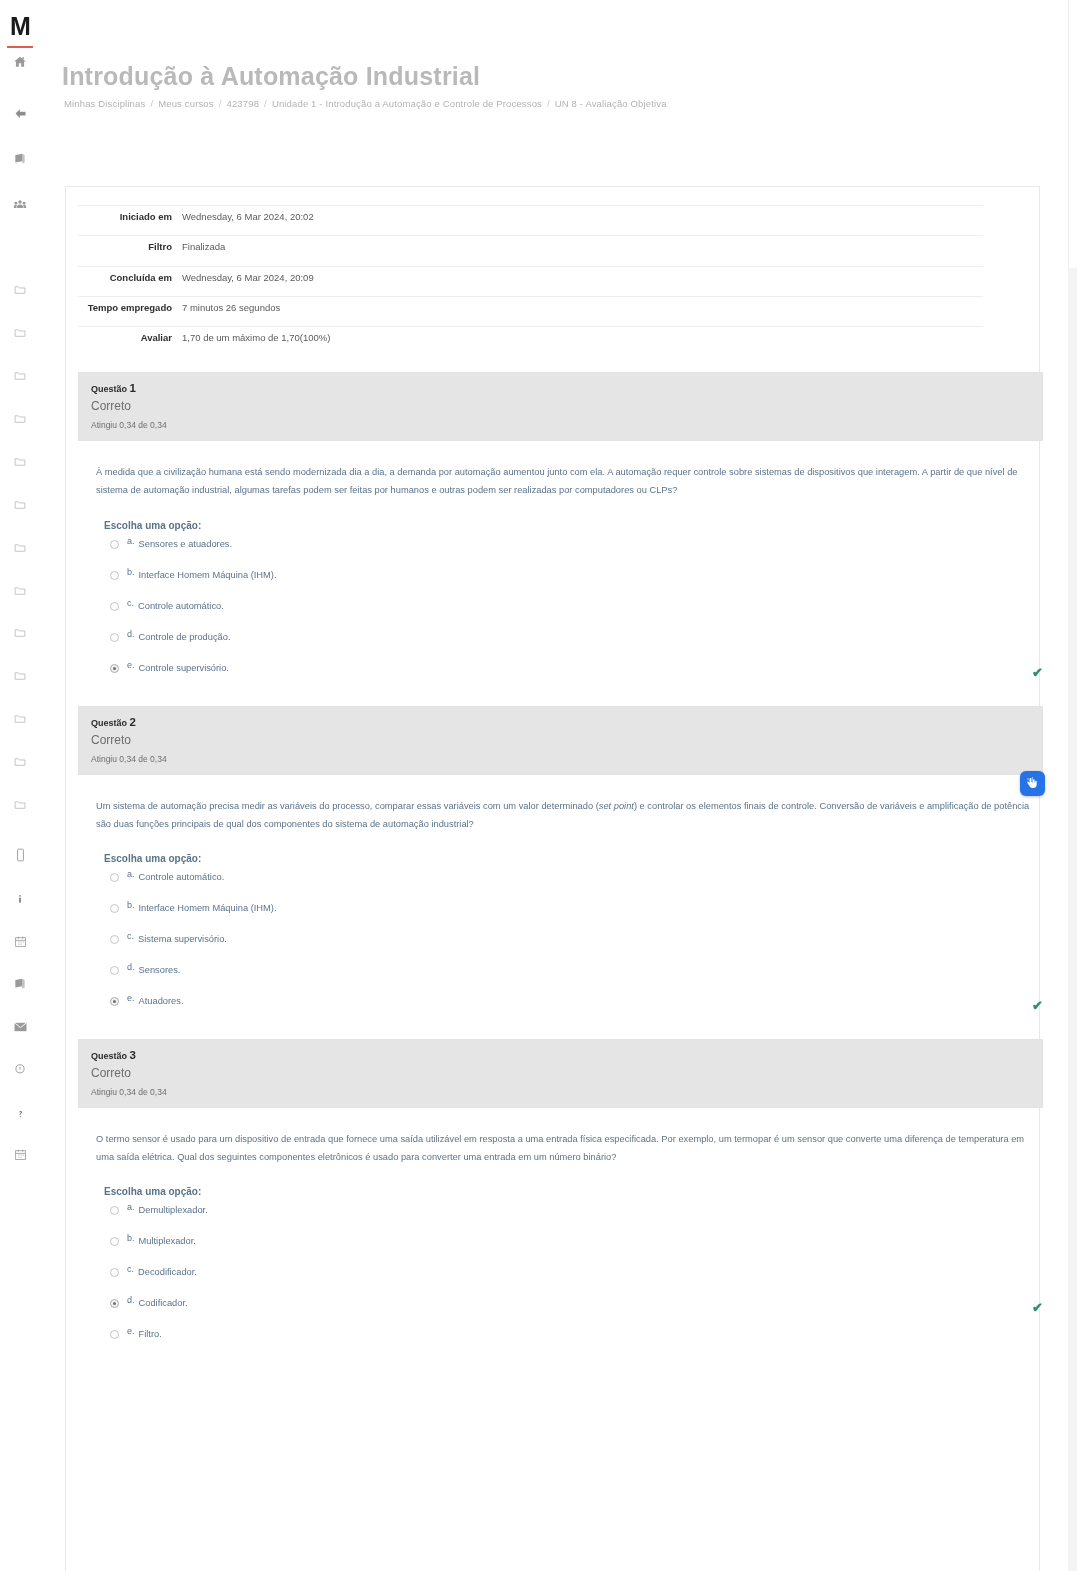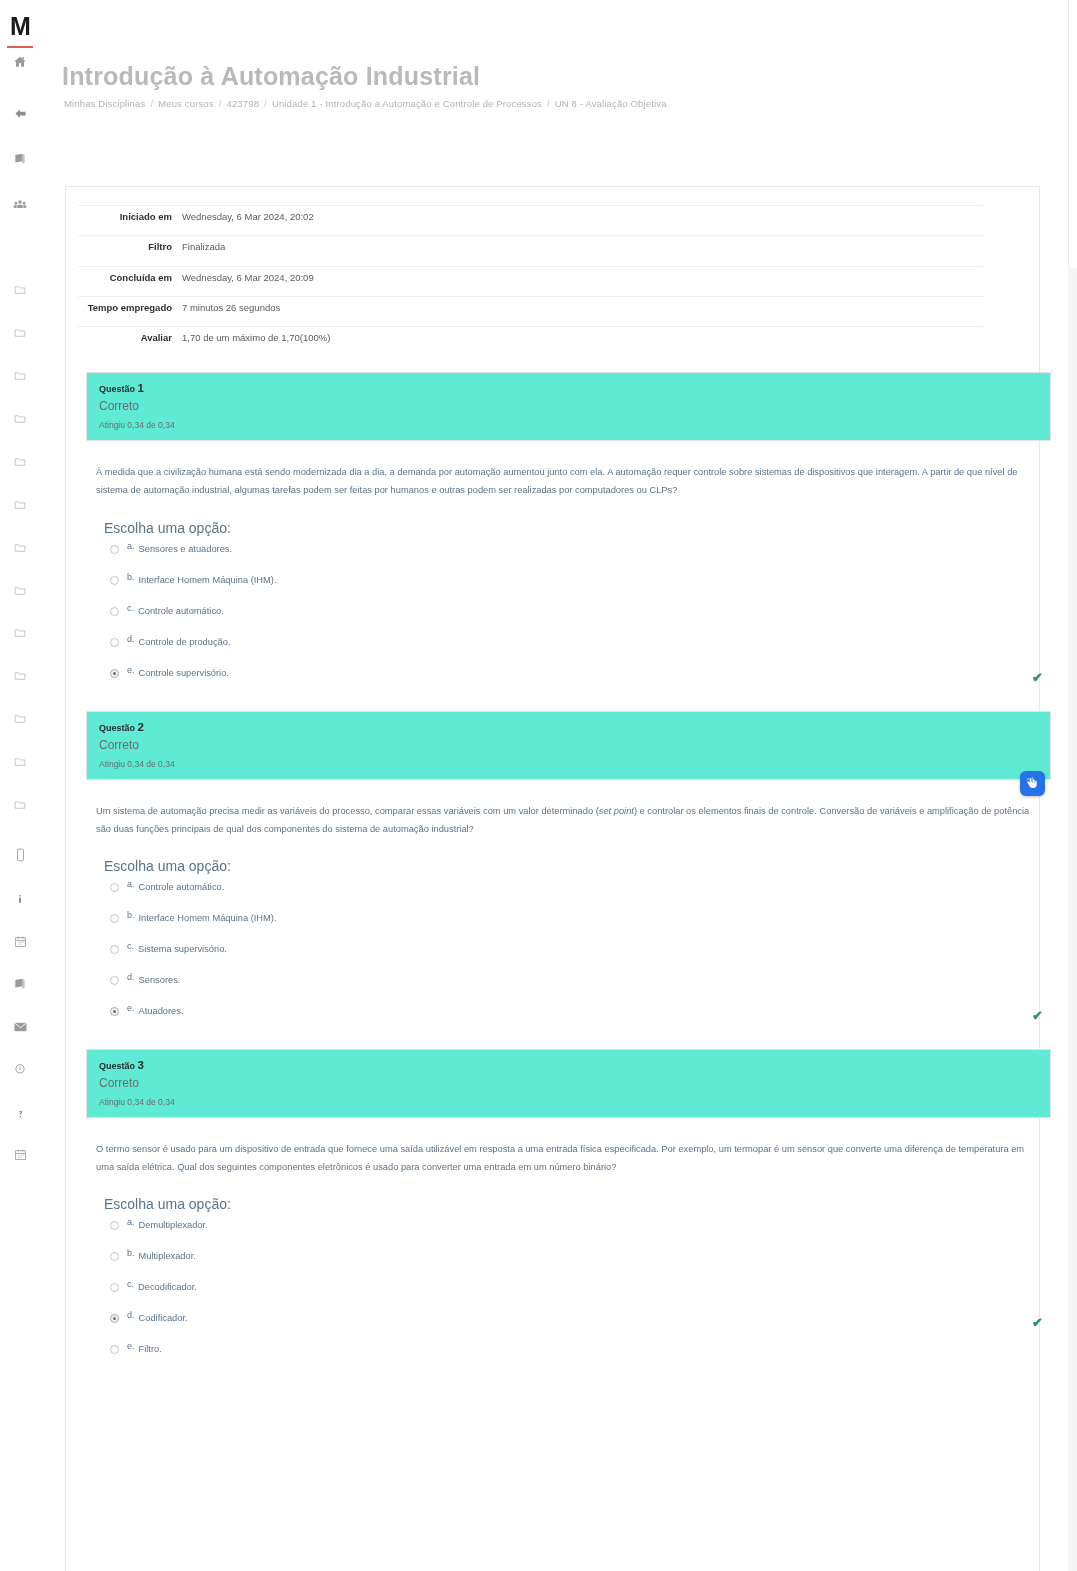--- a/index.html
+++ b/index.html
@@ -94,38 +94,37 @@
     line-height: 1.5;
   }
   table.quizinfo tr:first-child th,
   table.quizinfo tr:first-child td { border-top: 1px solid #eeeeee; }
 
   
   .question { margin: 16px 0 0 12px; width: 965px; position: relative; }
   .q-head {
     width: 965px;
     border: 1px solid #e3e3e3;
-    background: #5eead4;
+    background: #e5e5e5;
     padding: 9px 12px 10px 12px;
-    margin-left: 8px;
   }
   .q-no { font-size: 9px; font-weight: bold; color: #2b2b2b; }
   .q-no .num { font-size: 11.5px; }
   .q-state { font-size: 12px; color: #6d6d6d; margin-top: 5px; }
   .q-grade { font-size: 8.5px; color: #6d6d6d; margin-top: 7px; }
 
   .q-body { padding: 22px 0 0 18px; width: 947px; position: relative; }
   .q-text {
     font-size: 9.3px; color: #5b7389; line-height: 1.95;
     width: 945px;
     text-align: left;
   }
   .q-text i { font-style: italic; }
 
-  .q-prompt { font-size: 14px; color: #5b7389; margin: 20px 0 4px 8px; }
+  .q-prompt { font-size: 10px; color: #5b7389; margin: 20px 0 4px 8px; font-weight: bold; }
 
   .answers { margin: 4px 0 0 8px; }
   .answer {
     display: flex; align-items: flex-start;
     height: 31px;
     position: relative;
   }
   .radio {
     width: 9px; height: 9px; border-radius: 50%;
     border: 1px solid #c6c6c6; background: #fbfbfb;

